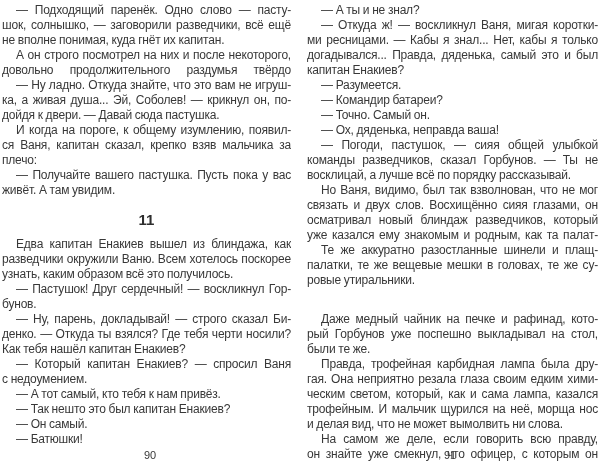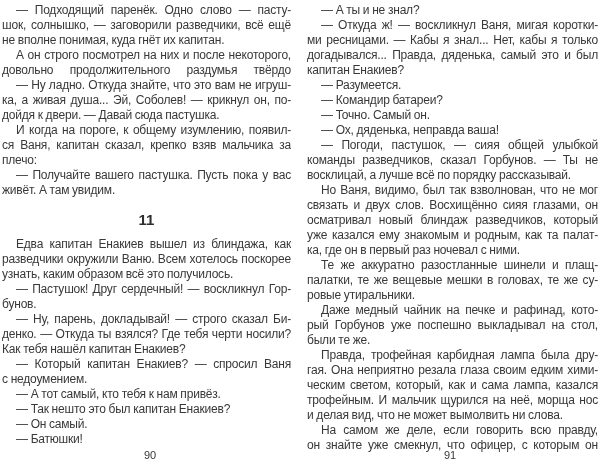--- a/index.html
+++ b/index.html
@@ -112,25 +112,24 @@
         <div class="line first end" style="color: rgb(56, 56, 56);">— Командир батареи?</div>
         <div class="line first end" style="color: rgb(56, 56, 56);">— Точно. Самый он.</div>
         <div class="line first end" style="color: rgb(56, 56, 56);">— Ох, дяденька, неправда ваша!</div>
         <div class="line first" style="color: rgb(56, 56, 56);">— Погоди, пастушок, — сияя общей улыбкой</div>
         <div class="line" style="color: rgb(56, 56, 56);">команды разведчиков, сказал Горбунов. — Ты не</div>
         <div class="line end" style="color: rgb(56, 56, 56);">восклицай, а лучше всё по порядку рассказывай.</div>
         <div class="line first" style="color: rgb(56, 56, 56);">Но Ваня, видимо, был так взволнован, что не мог</div>
         <div class="line" style="color: rgb(56, 56, 56);">связать и двух слов. Восхищённо сияя глазами, он</div>
         <div class="line" style="color: rgb(56, 56, 56);">осматривал новый блиндаж разведчиков, который</div>
         <div class="line" style="color: rgb(56, 56, 56);">уже казался ему знакомым и родным, как та палат-</div>
-        <div class="line end" style="color: rgb(56, 56, 56);">ка, где он в первый раз ночевал с ними.</div>
         <div class="line first" style="color: rgb(56, 56, 56);">Те же аккуратно разостланные шинели и плащ-</div>
         <div class="line" style="color: rgb(56, 56, 56);">палатки, те же вещевые мешки в головах, те же су-</div>
         <div class="line end" style="color: rgb(56, 56, 56);">ровые утиральники.</div>
-        <div class="line first" style="color: rgb(56, 56, 56);">Даже медный чайник на печке и рафинад, кото-</div>
+        <div class="line first" style="color: rgb(56, 56, 56); margin-top: 24px;">Даже медный чайник на печке и рафинад, кото-</div>
         <div class="line" style="color: rgb(56, 56, 56);">рый Горбунов уже поспешно выкладывал на стол,</div>
         <div class="line end" style="color: rgb(56, 56, 56);">были те же.</div>
         <div class="line first" style="color: rgb(56, 56, 56);">Правда, трофейная карбидная лампа была дру-</div>
         <div class="line" style="color: rgb(56, 56, 56);">гая. Она неприятно резала глаза своим едким хими-</div>
         <div class="line" style="color: rgb(56, 56, 56);">ческим светом, который, как и сама лампа, казался</div>
         <div class="line" style="color: rgb(56, 56, 56);">трофейным. И мальчик щурился на неё, морща нос</div>
         <div class="line end" style="color: rgb(56, 56, 56);">и делая вид, что не может вымолвить ни слова.</div>
         <div class="line first" style="color: rgb(56, 56, 56);">На самом же деле, если говорить всю правду,</div>
         <div class="line" style="color: rgb(56, 56, 56);">он знайте уже смекнул, что офицер, с которым он</div>
       </div>

